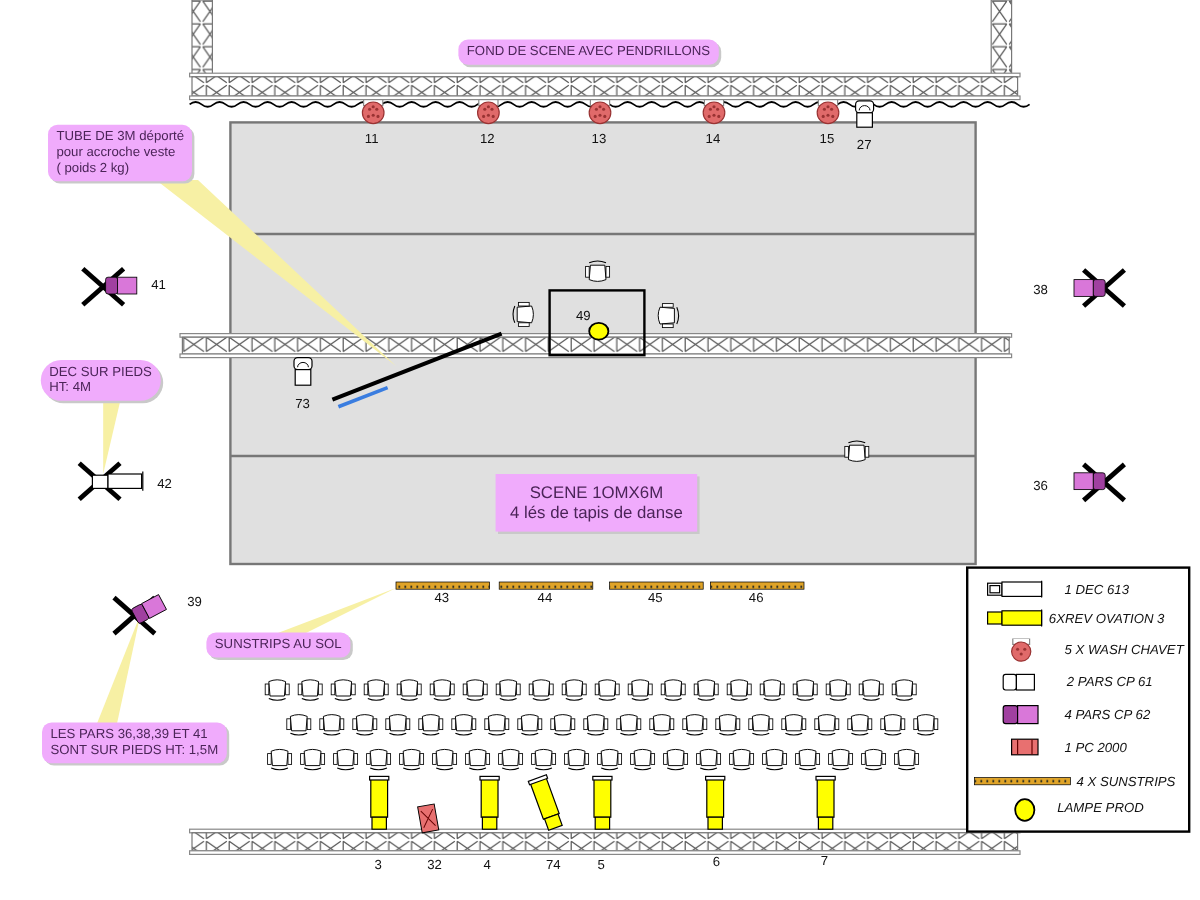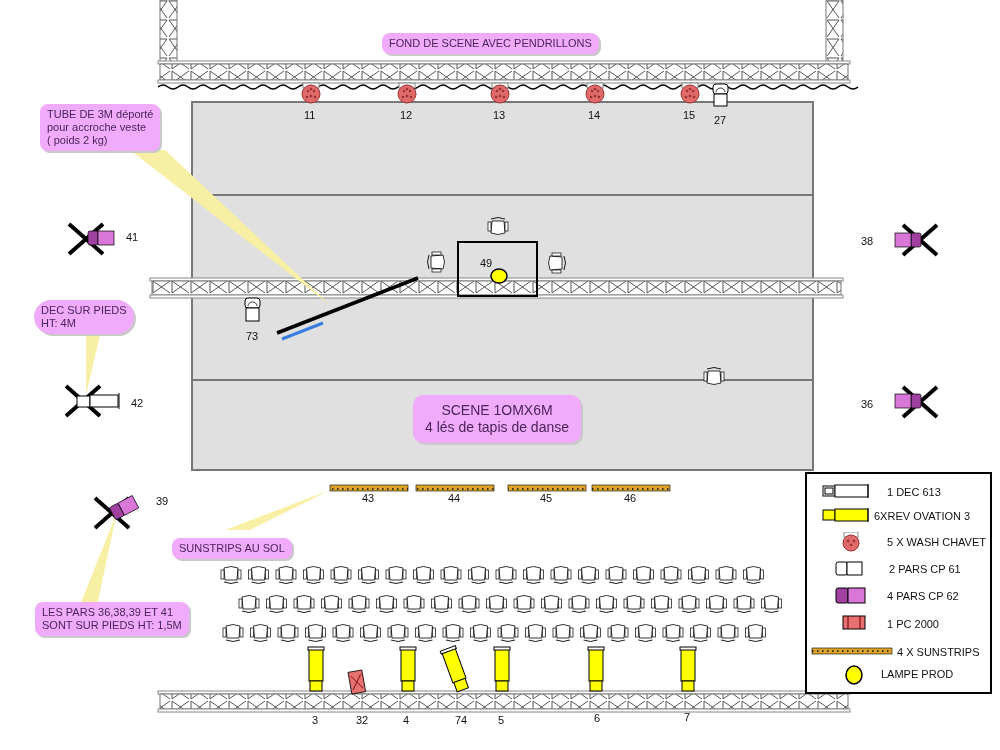--- a/index.html
+++ b/index.html
@@ -3,24 +3,24 @@
 <meta charset="utf-8">
 <style>
   html, body { margin:0; padding:0; background:#fff; }
   body { width:1000px; height:750px; position:relative; overflow:hidden;
          font-family:"Liberation Sans", sans-serif; }
   #plan { position:absolute; left:0; top:0; }
   .lbl { font-family:"Liberation Sans", sans-serif; font-size:11px; fill:#111; }
   .note { position:absolute; background:#f0abfc; border-radius:8px;
           color:#4b2458; font-family:"Liberation Sans", sans-serif; font-size:11px;
           line-height:13px; padding:4px 7px; box-shadow:2px 2px 0 #c9c9c9; white-space:pre; }
-  .note.big { font-size:14px; line-height:17px; text-align:center; padding:7px 12px; border-radius:10px; }
+  .note.big { font-size:14px; line-height:17px; text-align:center; padding:7px 12px; border-radius:0; }
   #legend { position:absolute; left:805px; top:472px; width:183px; height:218px;
             border:2px solid #000; background:#fff; }
-  .leg-row { position:absolute; left:0; width:147px; height:20px; }
+  .leg-row { position:absolute; left:0; width:147px; height:20px;font-style:italic; }
   .leg-text { position:absolute; font-size:11px; color:#111; white-space:nowrap; top:4px; }
   .leg-icon { position:absolute; top:0; }
 </style>
 </head>
 <body>
 
 <svg id="plan" width="1000" height="750" viewBox="0 0 1000 750">
   <defs>
     <pattern id="truss" x="0" y="0" width="19" height="14" patternUnits="userSpaceOnUse">
       <rect x="0" y="0" width="19" height="14" fill="#fff"></rect>
@@ -651,21 +651,21 @@
 </svg>
 
 <div class="note" style="left:40px;top:104px;">TUBE DE 3M déporté
 pour accroche veste
 ( poids 2 kg)</div>
 <div class="note" style="left:382px;top:33px;">FOND DE SCENE AVEC PENDRILLONS</div>
 <div class="note" style="left:34px;top:300px;border-radius:17px;">DEC SUR PIEDS
 HT: 4M</div>
 <div class="note big" style="left:413px;top:395px;">SCENE 1OMX6M
 4 lés de tapis de danse</div>
-<div class="note" style="left:172px;top:527px;margin-top:11px;">SUNSTRIPS AU SOL</div>
+<div class="note" style="left:172px;top:527px;">SUNSTRIPS AU SOL</div>
 <div class="note" style="left:35px;top:602px;">LES PARS 36,38,39 ET 41
 SONT SUR PIEDS HT: 1,5M</div>
 
 <div id="legend">
   <div class="leg-row" style="top:8px">
     <svg class="leg-icon" style="left:15px" width="50" height="18">
       <rect x="1" y="4" width="12" height="10" fill="#fff" stroke="#000"></rect>
         <rect x="3" y="6" width="8" height="6" fill="none" stroke="#000"></rect>
       <rect x="13" y="3" width="33" height="12" fill="#fff" stroke="#000"></rect>
         <line x1="46" y1="2" x2="46" y2="16" stroke="#000"></line>

